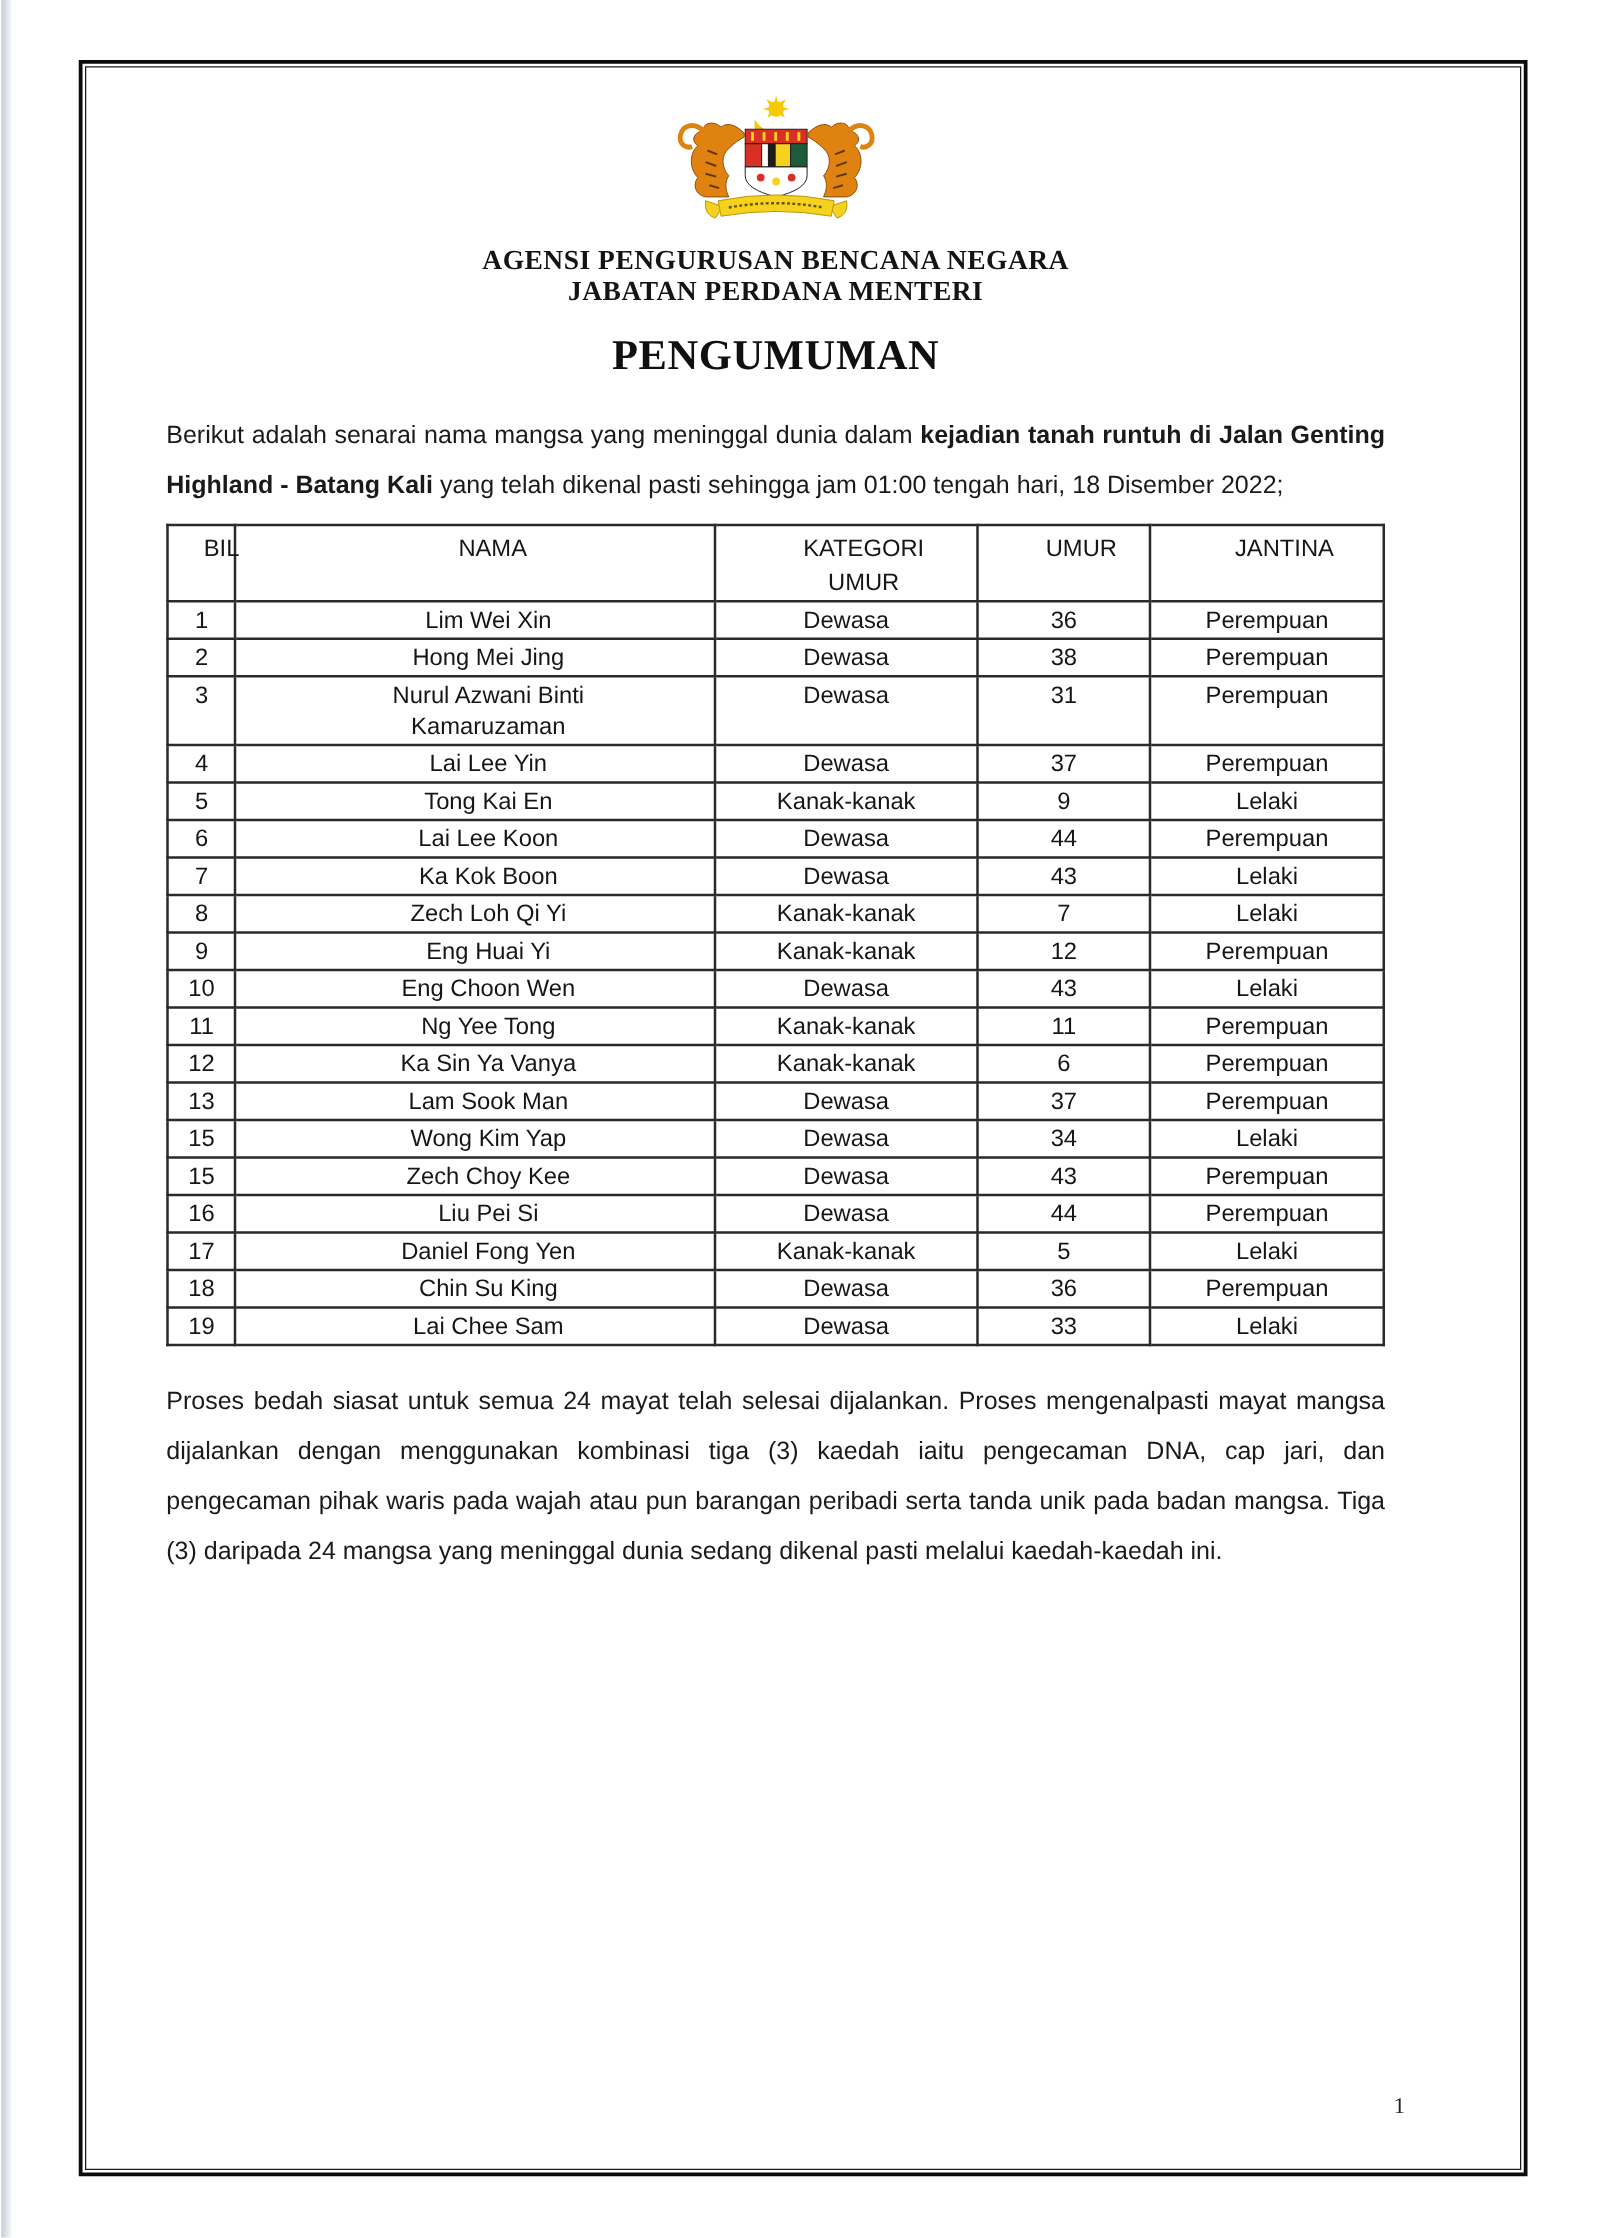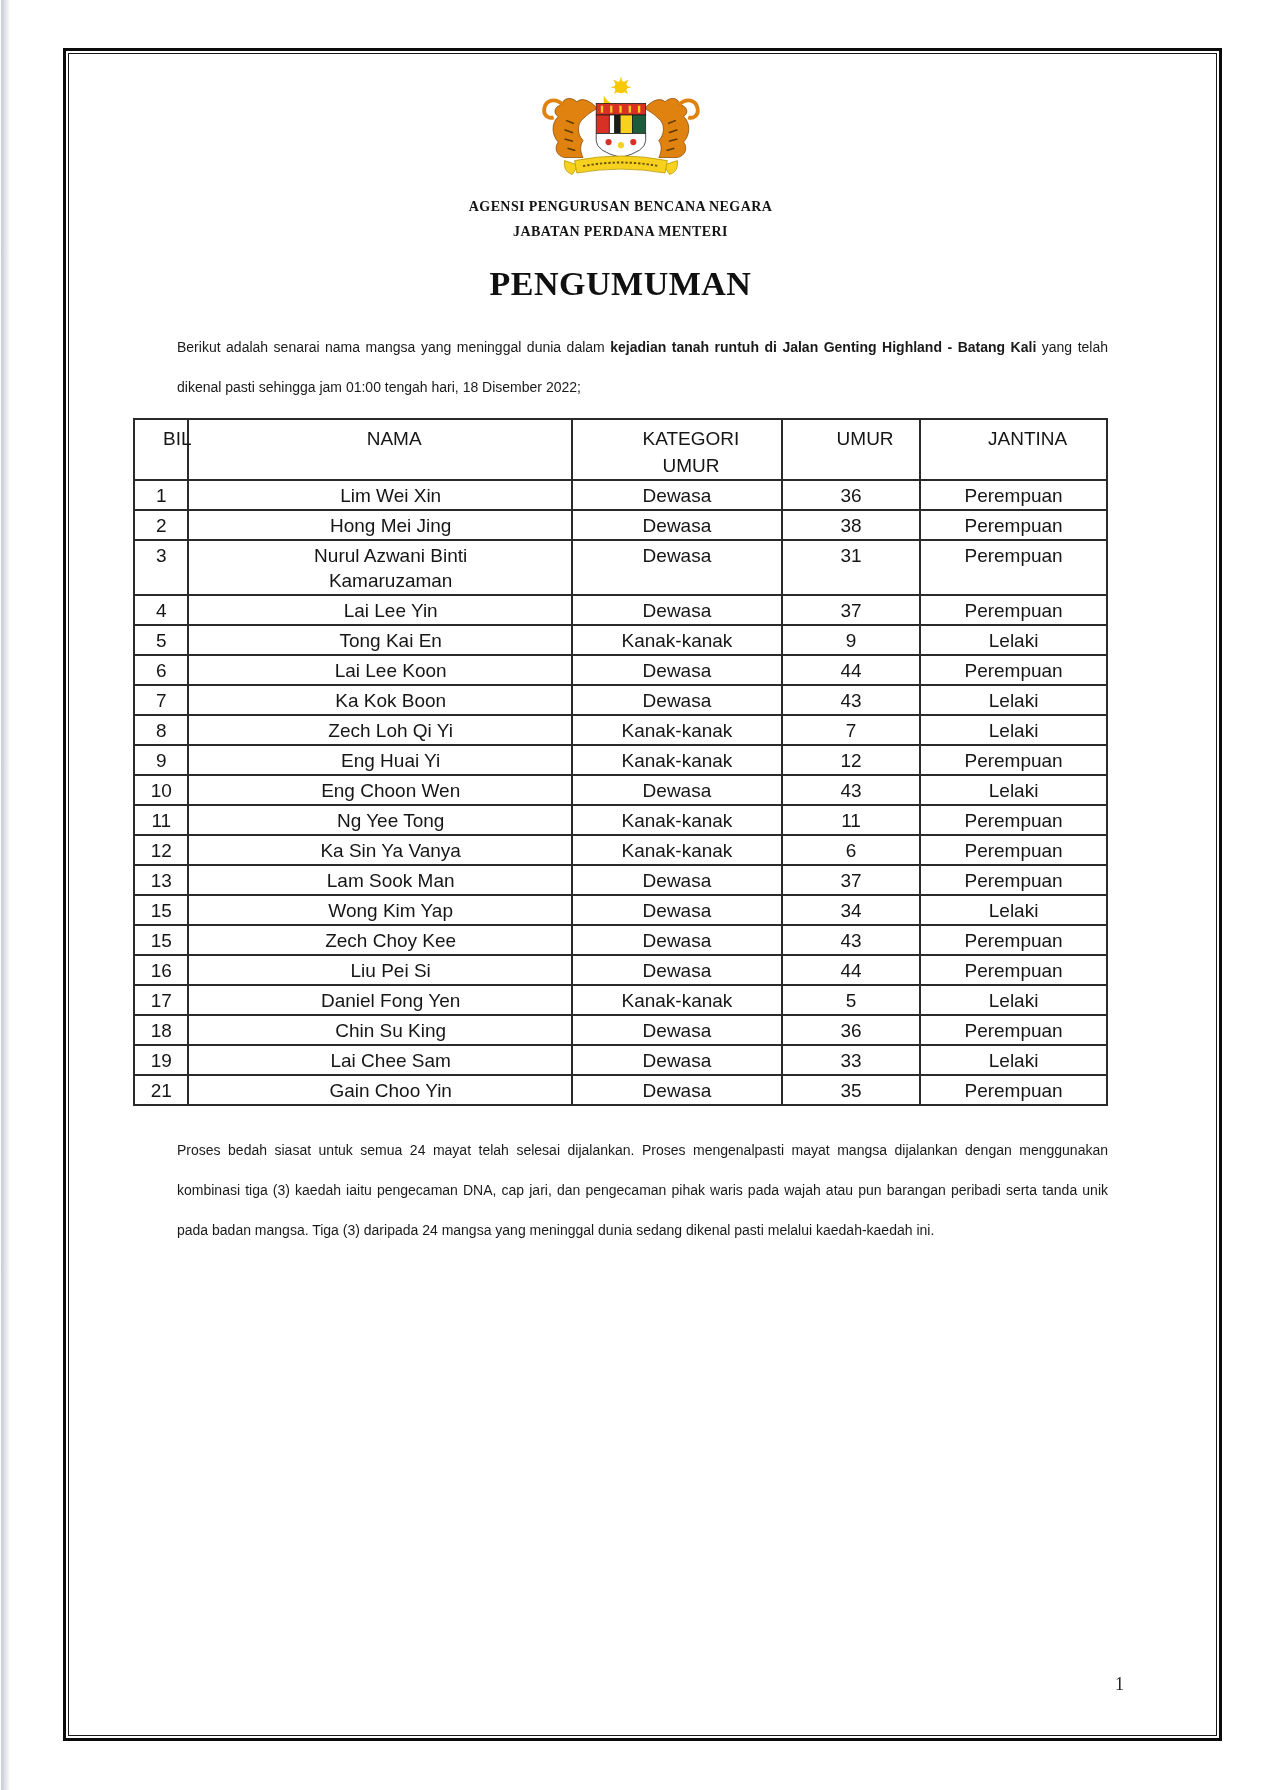--- a/index.html
+++ b/index.html
@@ -28,39 +28,38 @@
   .content {
     position: absolute;
     left: 64px; top: 20px;
     width: 975px;
   }
   .doc-header { text-align: center; }
   .emblem { display: inline-block; height: 116px; margin-bottom: 2px; }
   .agency-line {
     font-family: "Liberation Serif", serif;
     font-weight: bold;
-    font-size: 14px;
+    font-size: 22px;
     line-height: 25px;
     letter-spacing: 0.4px;
     color: #141414;
   }
   .doc-title {
     font-family: "Liberation Serif", serif;
     font-weight: bold;
     font-size: 34px;
     letter-spacing: 0.5px;
     margin-top: 21px;
     color: #101010;
   }
   .para {
-    font-size: 14px;
+    font-size: 20px;
     line-height: 40px;
     text-align: justify;
     color: #1a1a1a;
-    margin-left: 44px;
   }
   .intro { margin-top: 24px; }
   .closing { margin-top: 24px; }
   .para b, .para strong { font-weight: bold; }
   table.victims {
     width: 100%;
     margin-top: 11px;
     border-collapse: collapse;
     table-layout: fixed;
   }
@@ -346,27 +345,20 @@
               <td class="cell-umur">36</td>
               <td class="cell-jantina">Perempuan</td>
             </tr>
             <tr>
               <td class="cell-bil">19</td>
               <td class="cell-nama">Lai Chee Sam</td>
               <td class="cell-kategori-umur">Dewasa</td>
               <td class="cell-umur">33</td>
               <td class="cell-jantina">Lelaki</td>
             </tr>
-            <tr>
-              <td class="cell-bil">21</td>
-              <td class="cell-nama">Gain Choo Yin</td>
-              <td class="cell-kategori-umur">Dewasa</td>
-              <td class="cell-umur">35</td>
-              <td class="cell-jantina">Perempuan</td>
-            </tr>
           </tbody>
       </table>
 
       <p class="para closing">Proses bedah siasat untuk semua 24 mayat telah selesai dijalankan. Proses mengenalpasti mayat mangsa dijalankan dengan menggunakan kombinasi tiga (3) kaedah iaitu pengecaman DNA, cap jari, dan pengecaman pihak waris pada wajah atau pun barangan peribadi serta tanda unik pada badan mangsa. Tiga (3) daripada 24 mangsa yang meninggal dunia sedang dikenal pasti melalui kaedah-kaedah ini.</p>
 
     </div>
 
     <div class="page-number">1</div>
 
   </div>

